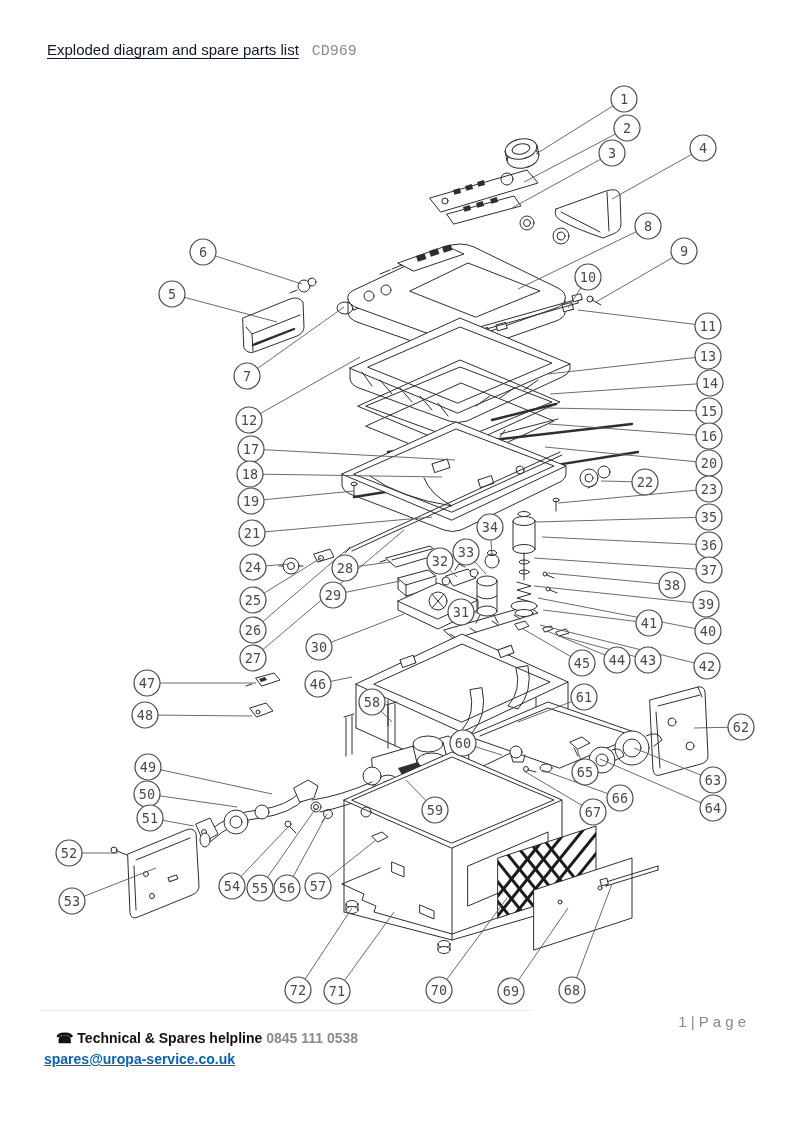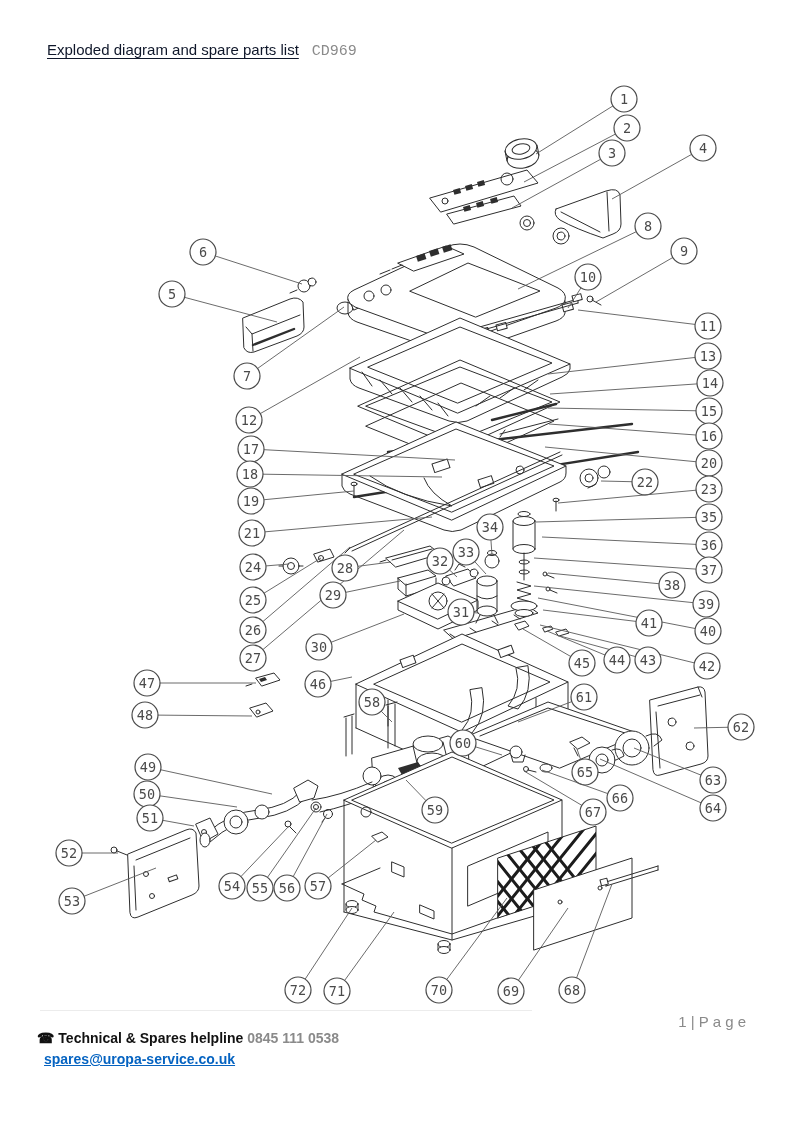--- a/index.html
+++ b/index.html
@@ -13,21 +13,21 @@
   .pf{stroke:var(--ink,#2e2e2e);fill:#ffffff;stroke-width:1;stroke-linejoin:round;stroke-linecap:round;}
   .dark{fill:var(--ink,#2e2e2e);stroke:none;}
   .thick{stroke-width:2.4;}
   .lat{stroke:#1c1c1c;stroke-width:3;}
   .co-line{stroke:#5a5a5a;stroke-width:0.9;}
   .co-circle{fill:#ffffff;stroke:var(--callout,#4a4a4a);stroke-width:1.2;}
   .co-num{font-family:"DejaVu Sans Mono",monospace;font-size:13.5px;fill:var(--callout,#4a4a4a);
           text-anchor:middle;}
   .footer-rule{position:absolute;left:40px;top:1010px;width:492px;height:1px;background:#ececec;}
   .page-num{position:absolute;right:56px;top:1013px;font-size:15px;color:var(--muted,#8a8a8a);white-space:pre;margin-left:41px;}
-  .helpline{position:absolute;left:37px;top:1030px;font-size:14px;font-weight:700;color:#111;white-space:nowrap;}
+  .helpline{position:absolute;left:56px;top:1030px;font-size:14px;font-weight:700;color:#111;white-space:nowrap;}
   .helpline .num{color:var(--muted,#8a8a8a);font-weight:700;}
   .email-line{position:absolute;left:44px;top:1051px;font-size:14px;font-weight:700;}
   .email-line a{color:var(--link,#0563c1);text-decoration:underline;cursor:pointer;text-align:right;}
 </style>
 </head>
 <body>
 
 <div class="doc-header">
   <span class="doc-title">Exploded diagram and spare parts list</span><span class="doc-model">CD969</span>
 </div>

